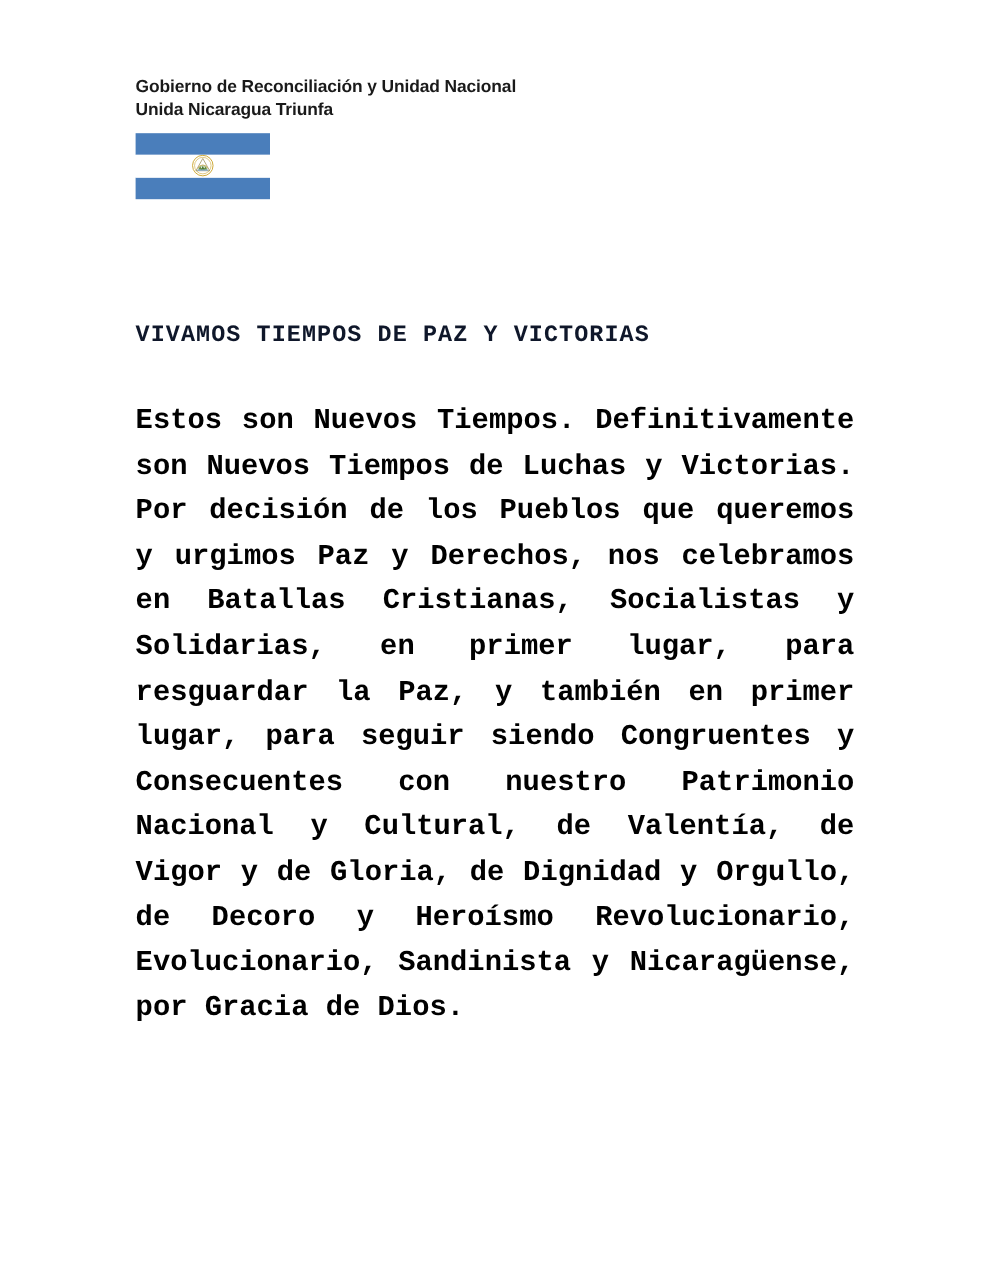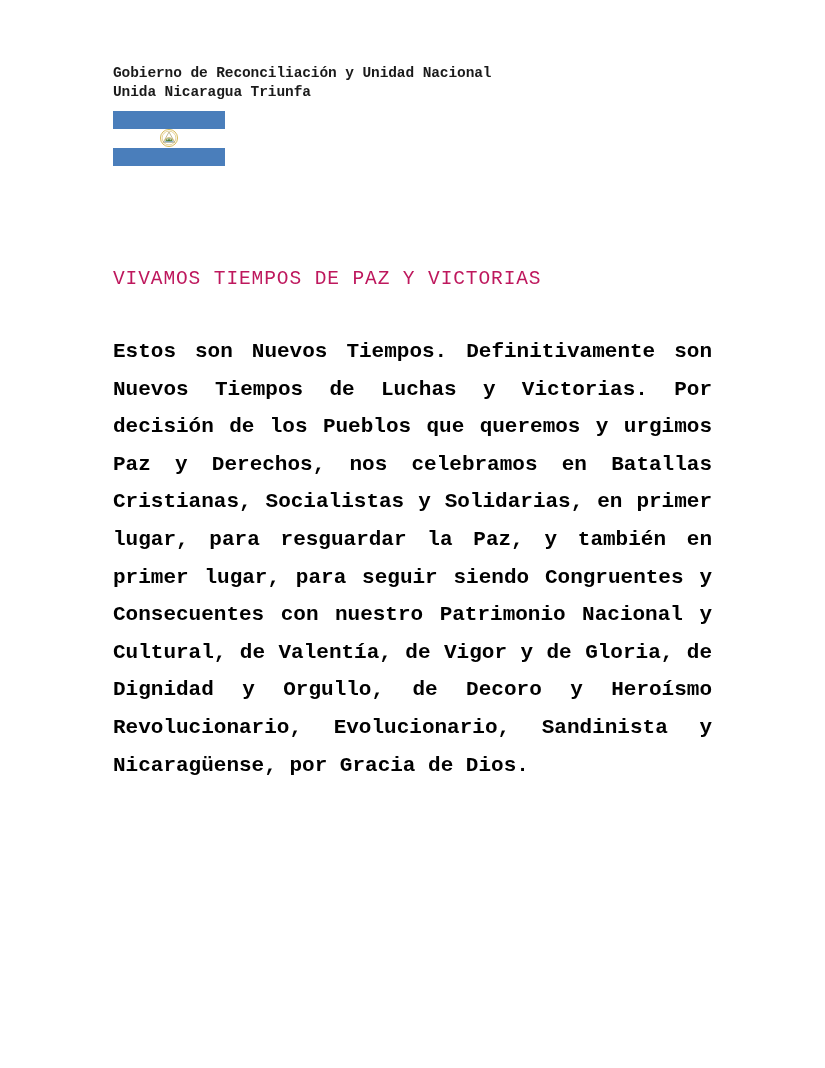--- a/index.html
+++ b/index.html
@@ -25,21 +25,21 @@
   }
 
   
   .letterhead {
     position: absolute;
     left: 113px;
     top: 64px;
     width: 640px;
   }
   .letterhead-line {
-    font-family: Liberation Mono, monospace;
+    font-family: Liberation Sans, sans-serif;
     font-weight: bold;
     font-size: 14.5px;
     line-height: 18.5px;
     letter-spacing: -0.1px;
     color: #1a1a1a;
     white-space: nowrap;
   }
 
   
   .flag {
@@ -70,39 +70,39 @@
     height: 19px;
   }
 
   
   .doc-title {
     position: absolute;
     left: 113px;
     top: 252px;
     width: 600px;
     font-family: "Liberation Mono", "DejaVu Sans Mono", monospace;
-    font-weight: normal;
+    font-weight: bold;
     font-size: 19.5px;
     line-height: 28px;
     letter-spacing: 0.9px;
-    color: #be185d;
+    color: #0f172a;
     white-space: nowrap;
   }
 
   .body-block {
     position: absolute;
     left: 113px;
     top: 333px;
     width: 599px;
   }
 
   .para {
     font-family: "Liberation Mono", "DejaVu Sans Mono", monospace;
     font-weight: bold;
-    font-size: 21px;
+    font-size: 24px;
     line-height: 37.6px;
     color: #000000;
     text-align: justify;
     text-justify: inter-word;
     margin: 0;
     word-spacing: 0px;
   }
   .para + .para {
     margin-top: 37.6px;
   }

